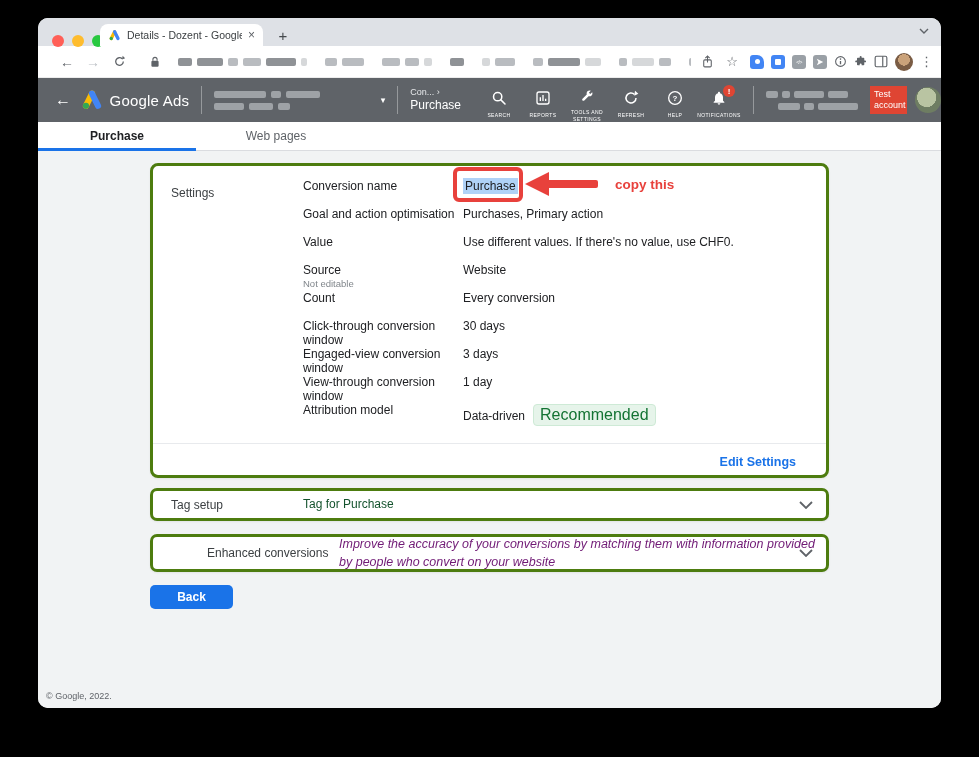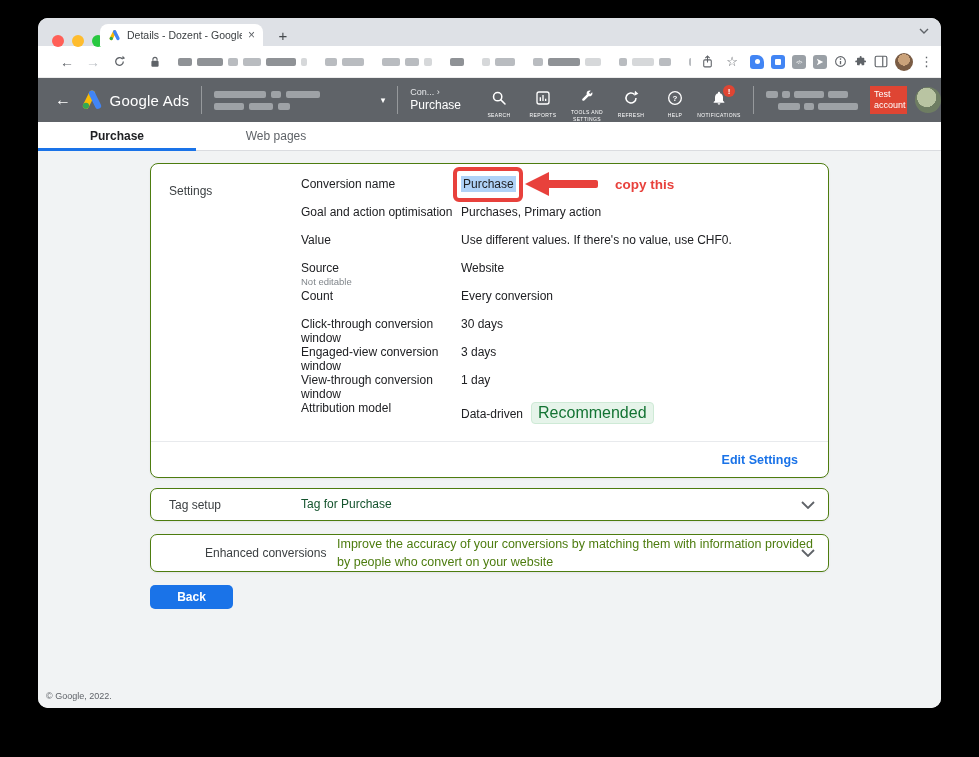--- a/index.html
+++ b/index.html
@@ -60,38 +60,38 @@
 
   
   .subtabs { height:29px; background:#fff; display:flex; position:relative; border-bottom:1px solid #dadce0; flex:0 0 auto; }
   .subtab { width:158px; display:flex; align-items:center; justify-content:center; font-size:12px; }
   .subtab.active { color:#202124; font-weight:bold; }
   .subtab.idle { width:160px; color:#5f6368; }
   .subtab-ind { position:absolute; left:0; bottom:-1px; width:158px; height:3px; background:#1a73e8; }
 
   
   .content { flex:1; background:#f1f3f4; position:relative; overflow:hidden; }
-  .card { background:#fff; border:1px solid #4d7c0f; border-radius:8px; margin-left:112px; width:679px; box-shadow:0 1px 2px rgba(60,64,67,.08); }
+  .card { background:#fff; border:3px solid #4d7c0f; border-radius:8px; margin-left:112px; width:679px; box-shadow:0 1px 2px rgba(60,64,67,.08); }
   .card-settings { margin-top:12px; height:315px; padding-top:9px; position:relative; }
   .sec-label { position:absolute; left:18px; top:20px; font-size:12px; color:#3c4043; }
   .srow { display:flex; height:28px; padding-left:150px; }
   .srow-label { width:160px; font-size:12px; color:#202124; padding-top:5px; line-height:1.15; flex:0 0 auto; }
   .srow-sub { font-size:9.5px; color:#80868b; margin-top:1px; }
   .srow-value { font-size:12px; color:#202124; padding-top:5px; line-height:1.15; }
   .selection { background:#b0d2f7; padding:1px 2px; }
   .rec-badge { display:inline-block; margin-left:8px; background:#e6f4ea; border:1px solid #ceead6; border-radius:4px; color:#137333; font-size:16px; padding:1px 6px; }
   .sdivider { height:1px; background:#e8eaed; margin-top:16px; }
   .editrow { height:36px; display:flex; align-items:center; justify-content:flex-end; padding-right:30px; }
   .editlink { color:#1a73e8; font-size:12.5px; font-weight:bold; cursor:pointer; }
   .card-row { display:flex; align-items:center; position:relative;border-radius:7px; }
   .card-tag { margin-top:10px; height:33px; }
   .card-enh { margin-top:13px; height:38px;padding-left:36px; }
   .cr-label { width:132px; margin-left:18px; font-size:12px; color:#3c4043; flex:0 0 auto; }
   .cr-value { font-size:12px; color:#14532d; width:490px; line-height:1.45; }
-  .cr-value.gray { color:#4d7c0f; font-size:12.5px; }
+  .cr-value.gray { color:#701a75; font-size:12.5px;font-style:italic; }
   .cr-chev { position:absolute; right:13px; top:50%; transform:translateY(-50%); }
   .backbtn { margin:13px 0 0 112px; width:83px; height:24px; background:#1a73e8; border:none; border-radius:5px; color:#fff; font-size:12px; font-weight:bold; font-family:"Liberation Sans",sans-serif; cursor:pointer; }
   .footer { position:absolute; left:8px; top:540px; font-size:9px; color:#5f6368; }
 
   
   .anno-box { position:absolute; left:415px; top:16px; width:70px; height:35px; border:4px solid #e8413c; border-radius:6px; z-index:5; }
   .anno-head { position:absolute; left:487px; top:21px; width:0; height:0; border-top:12px solid transparent; border-bottom:12px solid transparent; border-right:24px solid #e8413c; z-index:5; }
   .anno-shaft { position:absolute; left:509px; top:29px; width:51px; height:8px; background:#e8413c; border-radius:2px; z-index:5; }
   .anno-text { position:absolute; left:577px; top:26px; font-size:13.5px; font-weight:bold; color:#e8413c; z-index:5; }
 

